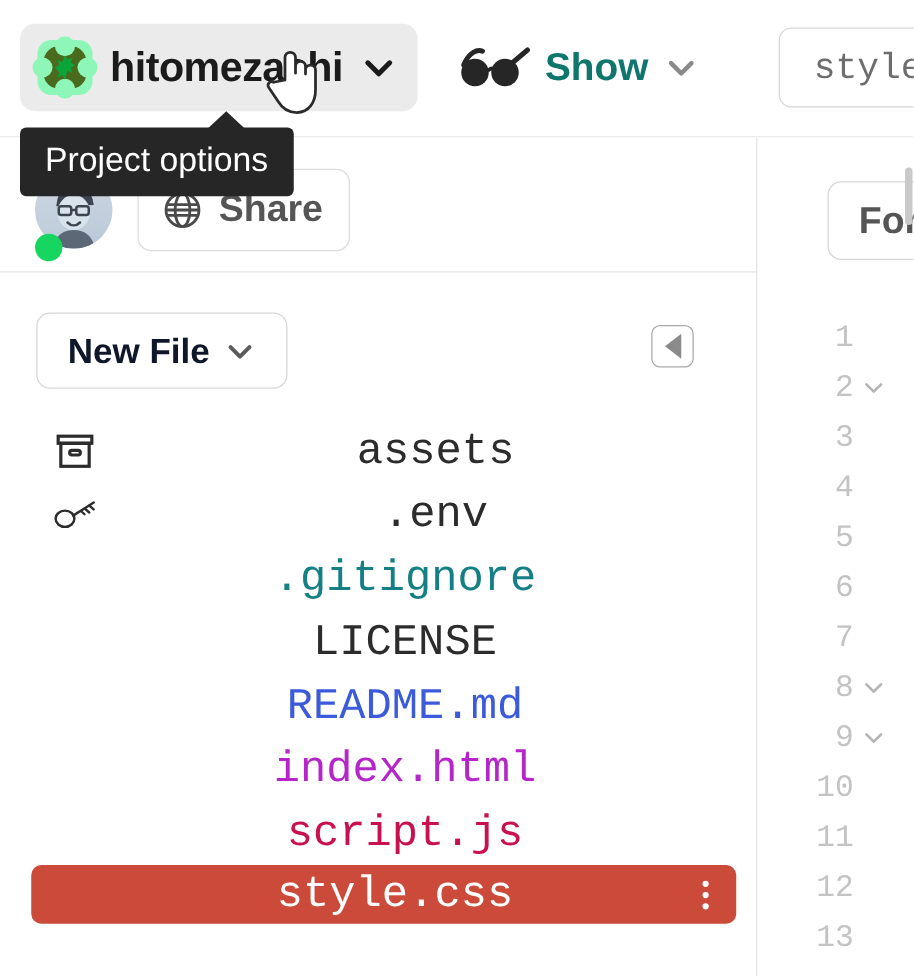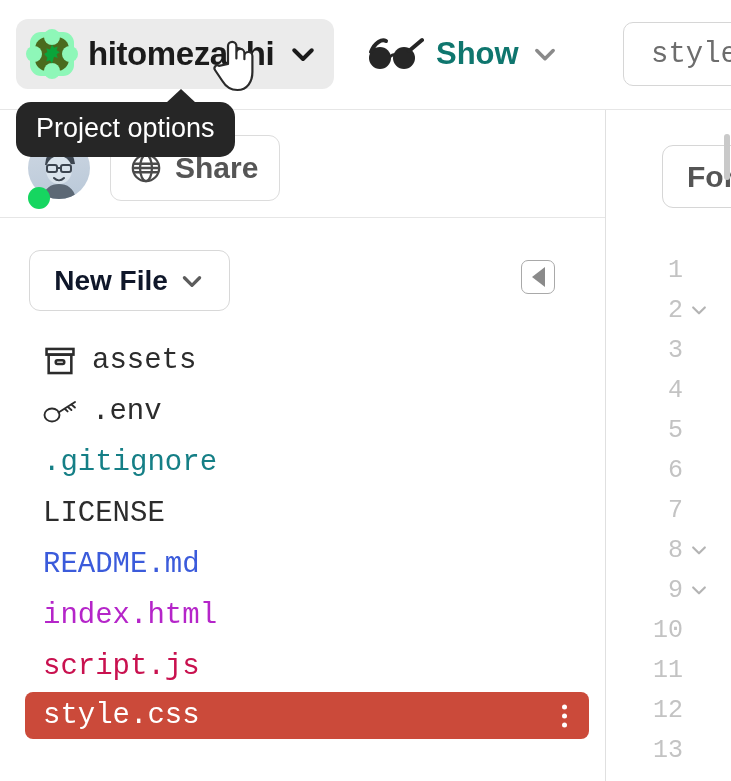--- a/index.html
+++ b/index.html
@@ -74,21 +74,21 @@
     padding-left: 27px;
     font-family: "Liberation Mono", monospace;
     font-size: 29px; color: #6d6d6d;
     overflow: hidden; white-space: nowrap;
   }
 
   
   #tooltip {
     position: absolute; left: 16px; top: 102px;
     background: #262626; color: #ffffff;
-    border-radius: 15px;
+    border-radius: 5px;
     padding: 11px 20px 13px 20px;
     font-size: 27px;
     z-index: 40;
   }
   #tooltip .arrow {
     position: absolute; left: 150px; top: -13px;
     width: 0; height: 0;
     border-left: 15px solid transparent;
     border-right: 15px solid transparent;
     border-bottom: 14px solid #262626;
@@ -153,23 +153,24 @@
 
   #file-list {
     position: absolute; left: 0; top: 225px; width: 605px;
   }
   .file-row {
     position: relative;
     height: 51px;
     display: flex; align-items: center;
     padding-left: 43px;
     font-family: "Liberation Mono", monospace;
-    font-size: 29px;
+    font-size: 35px;
     color: #2c2c2c;
     white-space: nowrap;
+    justify-content: center;
   }
   .file-row .fname { display: inline-block; }
   .file-row .ficon {
     position: absolute; left: 43px; top: 50%;
     transform: translateY(-50%);
     display: flex; align-items: center;
   }
   .file-row.has-icon { padding-left: 92px; }
   .file-row.selected {
     background: #cb4a3a;

